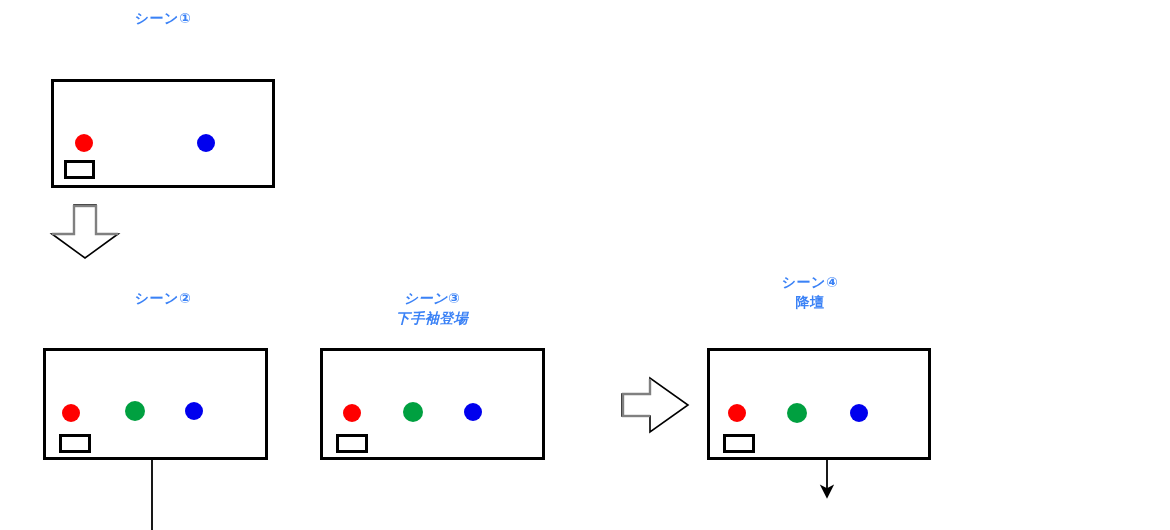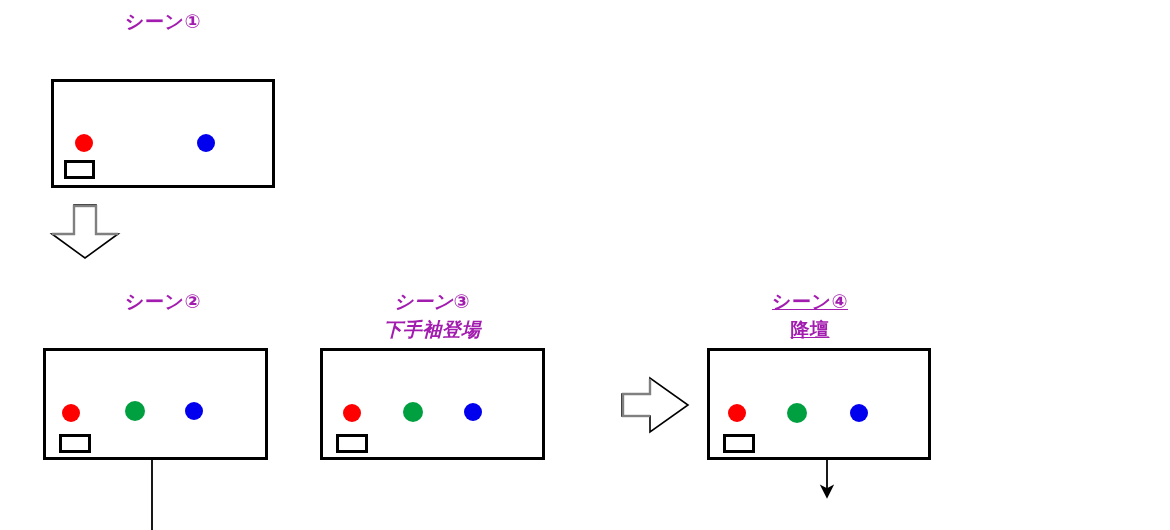--- a/index.html
+++ b/index.html
@@ -14,23 +14,23 @@
   #canvas {
     position: relative;
     width: 1170px;
     height: 530px;
     background: #ffffff;
     overflow: hidden;
   }
   .scene-label {
     position: absolute;
     text-align: center;
-    font-size: 19px;
+    font-size: 14px;
     font-weight: bold;
-    color: #a21caf;
+    color: #3b82f6;
     line-height: 1.45;
     white-space: nowrap;
     letter-spacing: 0.5px;
   }
   .scene-label .line2 {
     display: block;
   }
   .stage-box {
     position: absolute;
     box-sizing: border-box;
@@ -113,21 +113,21 @@
     <span>シーン③</span>
     <span class="line2">下手袖登場</span>
   </div>
   <div class="stage-box" style="left:320px; top:348px; width:225px; height:112px;">
     <div class="dot" style="left:20px; top:53px; width:18px; height:18px; background:#ff0000;"></div>
     <div class="dot" style="left:80px; top:51px; width:20px; height:20px; background:#00a040;"></div>
     <div class="dot" style="left:141px; top:52px; width:18px; height:18px; background:#0000ee;"></div>
     <div class="podium" style="left:13px; top:83px; width:32px; height:19px;"></div>
   </div>
 
-  <div class="scene-label" style="left:710px; top:288px; width:200px;text-decoration:underline;">
+  <div class="scene-label" style="left:710px; top:272px; width:200px;">
     <span>シーン④</span>
     <span class="line2">降壇</span>
   </div>
   <div class="stage-box" style="left:707px; top:348px; width:224px; height:112px;">
     <div class="dot" style="left:18px; top:53px; width:18px; height:18px; background:#ff0000;"></div>
     <div class="dot" style="left:77px; top:52px; width:20px; height:20px; background:#00a040;"></div>
     <div class="dot" style="left:140px; top:53px; width:18px; height:18px; background:#0000ee;"></div>
     <div class="podium" style="left:13px; top:83px; width:32px; height:19px;"></div>
   </div>
 

